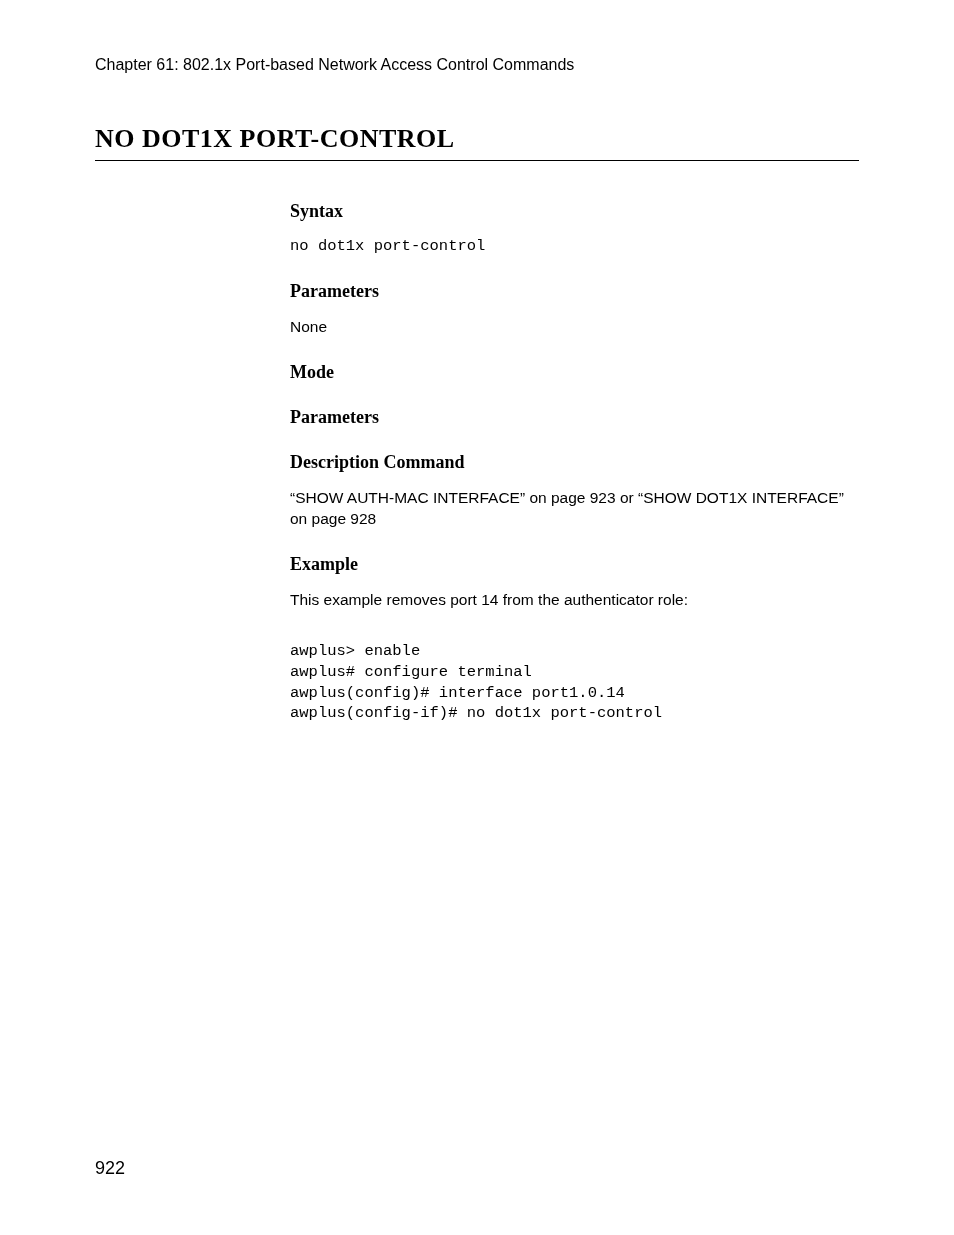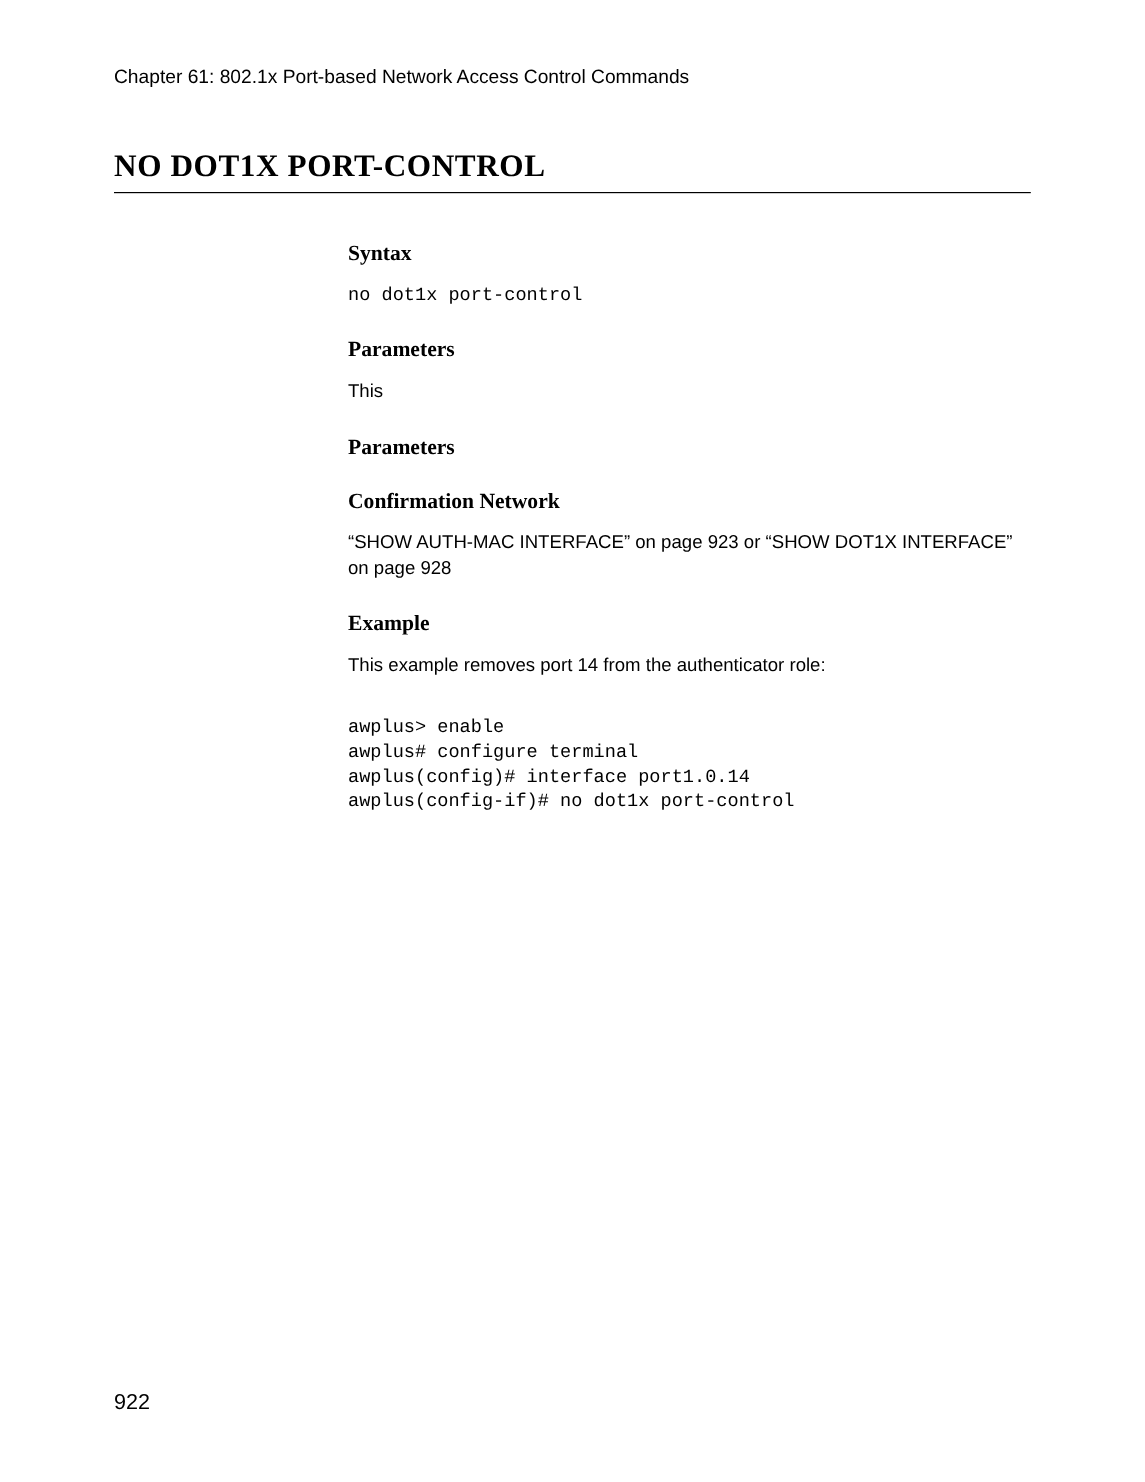--- a/index.html
+++ b/index.html
@@ -68,26 +68,27 @@
 <div class="header-line">Chapter 61: 802.1x Port-based Network Access Control Commands</div>
 
 <h1 class="main-title">NO DOT1X PORT-CONTROL</h1>
 
 <div class="content">
 
   <div class="section-heading">Syntax</div>
   <div class="mono-text">no dot1x port-control</div>
 
   <div class="section-heading">Parameters</div>
-  <div class="body-text">This</div>
+  <div class="body-text">None</div>
 
+  <div class="section-heading">Mode</div>
 
   <div class="section-heading">Parameters</div>
 
-  <div class="section-heading">Confirmation Network</div>
+  <div class="section-heading">Description Command</div>
   <div class="body-text">“SHOW AUTH-MAC INTERFACE” on page 923 or “SHOW DOT1X INTERFACE” on page 928</div>
 
   <div class="section-heading">Example</div>
   <div class="body-text" style="margin-bottom:30px;">This example removes port 14 from the authenticator role:</div>
   <div class="mono-text">awplus&gt; enable
 awplus# configure terminal
 awplus(config)# interface port1.0.14
 awplus(config-if)# no dot1x port-control</div>
 
 </div>

